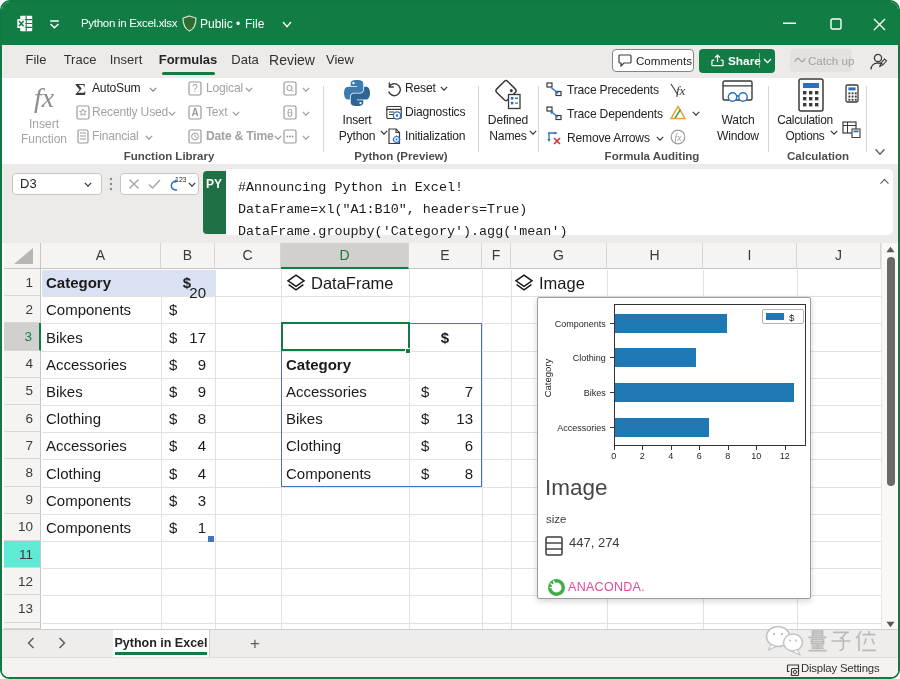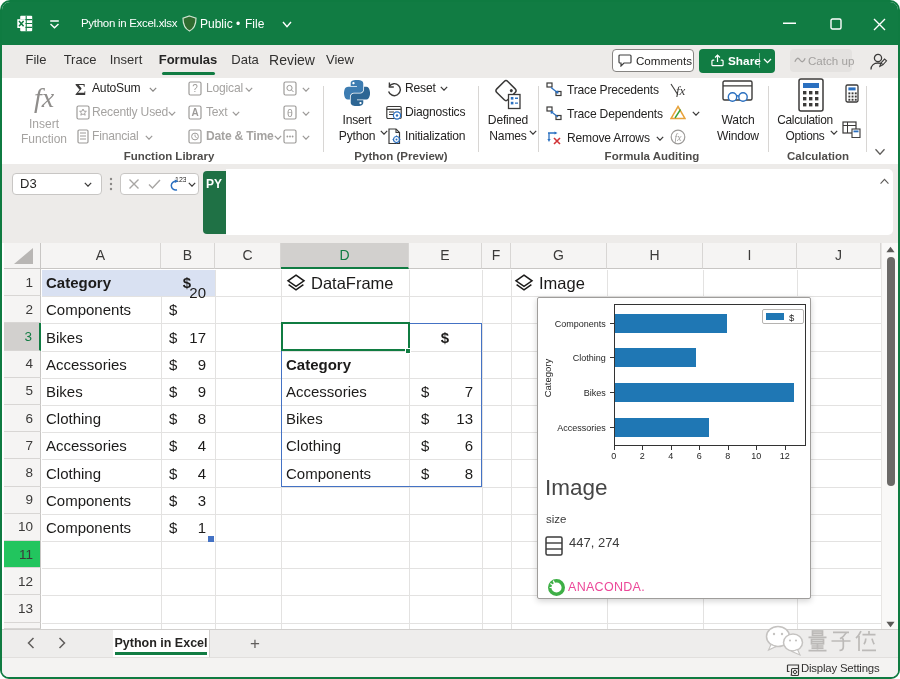--- a/index.html
+++ b/index.html
@@ -353,20 +353,23 @@
 <text x="9" y="9" font-size="7" fill="#252423">123</text>
 <path d="M11 16.8 A4.4 4.4 0 1 1 11 8.4" fill="none" stroke="#2b70c0" stroke-width="1.5"></path>
 <path d="M8.8 6.6 l3.6 1.7 -3.6 1.8 z" fill="#2b70c0"></path>
 </svg>
 <svg class="abs" style="left:186px;top:180px;" width="8.0" height="5.4" viewBox="0 0 8 5.4">
       <path d="M0.8 0.8 L4 4.2 L7.2 0.8" fill="none" stroke="#3b3a39" stroke-width="1.2"></path>
     </svg>
 <div class="abs" style="left:201px;top:169px;width:23px;height:63px;background:#1f7145;border-radius:4px 0 0 4px;"></div>
 <div class="abs" style="left:212px;top:175px;transform:translateX(-50%);font-size:12px;font-weight:700;color:#fff;">PY</div>
 <div class="abs" style="left:224px;top:167px;width:667px;height:66px;background:#fff;border-radius:0 5px 5px 0;"></div>
+<div class="abs" style="left:236px;top:175px;font-family:'Liberation Mono',monospace;font-size:13.4px;line-height:21.8px;color:#1a1a1a;white-space:pre;">#Announcing Python in Excel!
+DataFrame=xl("A1:B10", headers=True)
+DataFrame.groupby('Category').agg('mean')</div>
 <svg class="abs" style="left:877px;top:176px;" width="11" height="7" viewBox="0 0 12 8">
       <path d="M1.5 6.5 L6 1.5 L10.5 6.5" fill="none" stroke="#605e5c" stroke-width="1.3"></path>
     </svg>
 <div class="abs" style="left:2px;top:241.0px;width:877px;height:386.0px;background:#fff;"></div>
 <div class="abs" style="left:2px;top:241.0px;width:37px;height:25.5px;background:#f5f4f3;border-right:1px solid #c8c6c4;border-bottom:1px solid #c8c6c4;"></div>
 <div class="abs" style="left:12px;top:246.0px;width:0;height:0;border-left:19px solid transparent;border-bottom:16px solid #b8b6b4;"></div>
 <div class="abs" style="left:39px;top:241.0px;width:120px;height:25.5px;background:#f5f4f3;border-right:1px solid #d8d6d4;border-bottom:1px solid #c8c6c4;color:#3b3a39;font-size:14px;display:flex;align-items:center;justify-content:center;">A</div>
 <div class="abs" style="left:159px;top:241.0px;width:54px;height:25.5px;background:#f5f4f3;border-right:1px solid #d8d6d4;border-bottom:1px solid #c8c6c4;color:#3b3a39;font-size:14px;display:flex;align-items:center;justify-content:center;">B</div>
 <div class="abs" style="left:213px;top:241.0px;width:66px;height:25.5px;background:#f5f4f3;border-right:1px solid #d8d6d4;border-bottom:1px solid #c8c6c4;color:#3b3a39;font-size:14px;display:flex;align-items:center;justify-content:center;">C</div>
 <div class="abs" style="left:279px;top:241.0px;width:128px;height:25.5px;background:#d2d0ce;border-right:1px solid #d8d6d4;border-bottom:2.5px solid #117c43;color:#117c43;font-size:14px;display:flex;align-items:center;justify-content:center;">D</div>
@@ -379,21 +382,21 @@
 <div class="abs" style="left:2px;top:267.0px;width:37px;height:27.2px;background:#f5f4f3;border-right:1px solid #c8c6c4;border-bottom:1px solid #d8d6d4;color:#3b3a39;font-size:13.5px;display:flex;align-items:center;justify-content:flex-end;padding-right:7px;">1</div>
 <div class="abs" style="left:2px;top:294.2px;width:37px;height:27.2px;background:#f5f4f3;border-right:1px solid #c8c6c4;border-bottom:1px solid #d8d6d4;color:#3b3a39;font-size:13.5px;display:flex;align-items:center;justify-content:flex-end;padding-right:7px;">2</div>
 <div class="abs" style="left:2px;top:321.4px;width:37px;height:27.2px;background:#d2d0ce;border-right:2.5px solid #117c43;border-bottom:1px solid #d8d6d4;color:#117c43;font-size:13.5px;display:flex;align-items:center;justify-content:flex-end;padding-right:7px;">3</div>
 <div class="abs" style="left:2px;top:348.6px;width:37px;height:27.2px;background:#f5f4f3;border-right:1px solid #c8c6c4;border-bottom:1px solid #d8d6d4;color:#3b3a39;font-size:13.5px;display:flex;align-items:center;justify-content:flex-end;padding-right:7px;">4</div>
 <div class="abs" style="left:2px;top:375.8px;width:37px;height:27.2px;background:#f5f4f3;border-right:1px solid #c8c6c4;border-bottom:1px solid #d8d6d4;color:#3b3a39;font-size:13.5px;display:flex;align-items:center;justify-content:flex-end;padding-right:7px;">5</div>
 <div class="abs" style="left:2px;top:403.0px;width:37px;height:27.2px;background:#f5f4f3;border-right:1px solid #c8c6c4;border-bottom:1px solid #d8d6d4;color:#3b3a39;font-size:13.5px;display:flex;align-items:center;justify-content:flex-end;padding-right:7px;">6</div>
 <div class="abs" style="left:2px;top:430.2px;width:37px;height:27.2px;background:#f5f4f3;border-right:1px solid #c8c6c4;border-bottom:1px solid #d8d6d4;color:#3b3a39;font-size:13.5px;display:flex;align-items:center;justify-content:flex-end;padding-right:7px;">7</div>
 <div class="abs" style="left:2px;top:457.4px;width:37px;height:27.2px;background:#f5f4f3;border-right:1px solid #c8c6c4;border-bottom:1px solid #d8d6d4;color:#3b3a39;font-size:13.5px;display:flex;align-items:center;justify-content:flex-end;padding-right:7px;">8</div>
 <div class="abs" style="left:2px;top:484.6px;width:37px;height:27.2px;background:#f5f4f3;border-right:1px solid #c8c6c4;border-bottom:1px solid #d8d6d4;color:#3b3a39;font-size:13.5px;display:flex;align-items:center;justify-content:flex-end;padding-right:7px;">9</div>
 <div class="abs" style="left:2px;top:511.8px;width:37px;height:27.2px;background:#f5f4f3;border-right:1px solid #c8c6c4;border-bottom:1px solid #d8d6d4;color:#3b3a39;font-size:13.5px;display:flex;align-items:center;justify-content:flex-end;padding-right:7px;">10</div>
-<div class="abs" style="left:2px;top:539.0px;width:37px;height:27.2px;background:#22c55e;border-right:1px solid #c8c6c4;border-bottom:1px solid #d8d6d4;color:#3b3a39;font-size:13.5px;display:flex;align-items:center;justify-content:flex-end;padding-right:7px;">11</div>
+<div class="abs" style="left:2px;top:539.0px;width:37px;height:27.2px;background:#5eead4;border-right:1px solid #c8c6c4;border-bottom:1px solid #d8d6d4;color:#3b3a39;font-size:13.5px;display:flex;align-items:center;justify-content:flex-end;padding-right:7px;">11</div>
 <div class="abs" style="left:2px;top:566.2px;width:37px;height:27.2px;background:#f5f4f3;border-right:1px solid #c8c6c4;border-bottom:1px solid #d8d6d4;color:#3b3a39;font-size:13.5px;display:flex;align-items:center;justify-content:flex-end;padding-right:7px;">12</div>
 <div class="abs" style="left:2px;top:593.4px;width:37px;height:27.2px;background:#f5f4f3;border-right:1px solid #c8c6c4;border-bottom:1px solid #d8d6d4;color:#3b3a39;font-size:13.5px;display:flex;align-items:center;justify-content:flex-end;padding-right:7px;">13</div>
 <div class="abs" style="left:2px;top:620.6px;width:37px;height:6.4px;background:#f5f4f3;border-right:1px solid #c8c6c4;border-bottom:1px solid #d8d6d4;color:#3b3a39;font-size:13.5px;display:flex;align-items:center;justify-content:flex-end;padding-right:7px;"></div>
 <div class="abs" style="left:159px;top:267.5px;width:1px;height:360px;background:#e3e2e1;"></div>
 <div class="abs" style="left:213px;top:267.5px;width:1px;height:360px;background:#e3e2e1;"></div>
 <div class="abs" style="left:279px;top:267.5px;width:1px;height:360px;background:#e3e2e1;"></div>
 <div class="abs" style="left:407px;top:267.5px;width:1px;height:360px;background:#e3e2e1;"></div>
 <div class="abs" style="left:480px;top:267.5px;width:1px;height:360px;background:#e3e2e1;"></div>
 <div class="abs" style="left:509px;top:267.5px;width:1px;height:360px;background:#e3e2e1;"></div>
 <div class="abs" style="left:605px;top:267.5px;width:1px;height:360px;background:#e3e2e1;"></div>

